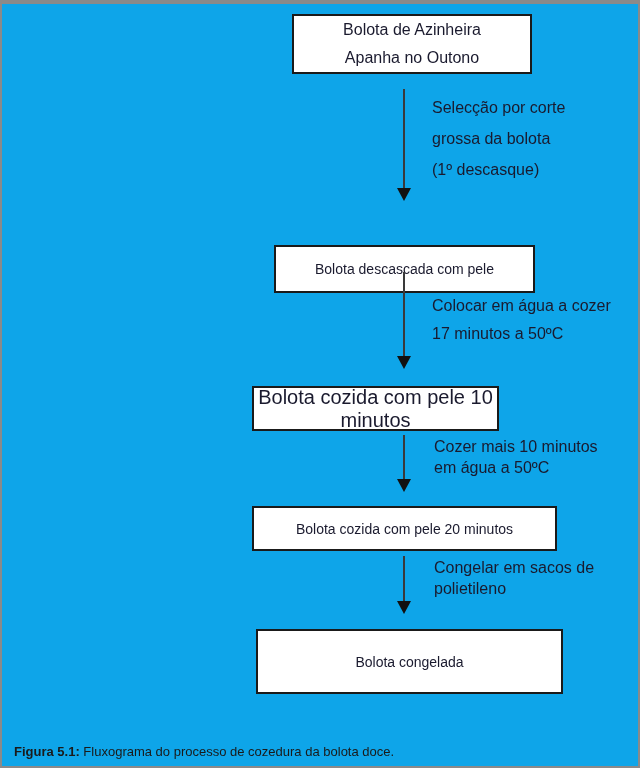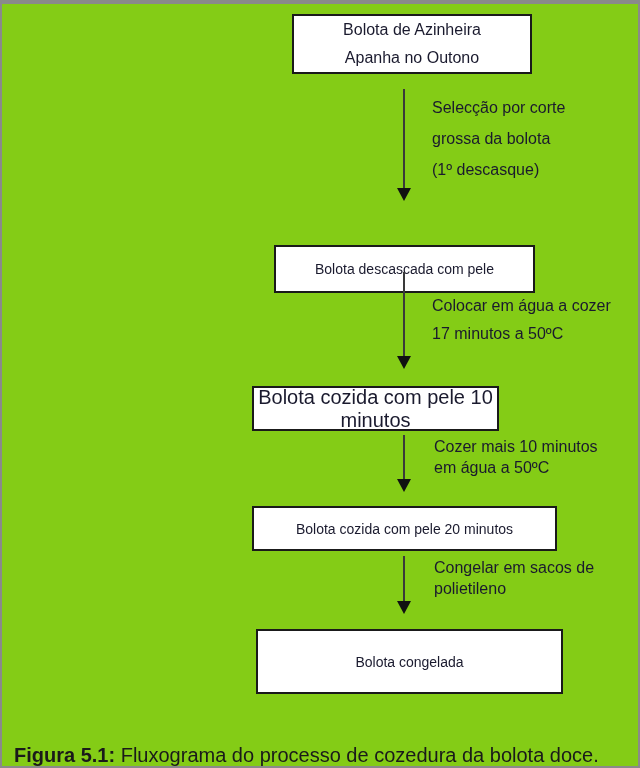--- a/index.html
+++ b/index.html
@@ -4,21 +4,21 @@
 <style>
   * { margin: 0; padding: 0; box-sizing: border-box; }
   body {
     font-family: "Liberation Sans", sans-serif;
     background: #ffffff;
   }
   .page {
     position: relative;
     width: 640px;
     height: 768px;
-    background: #84cc16;
+    background: #0ea5e9;
     border: 2px solid #8a8a8a;
     border-top-width: 4px;
     overflow: hidden;
     color: #1a1a1a;
   }
   .node {
     position: absolute;
     border: 2px solid #1a1a1a;
     background: #ffffff;
     display: flex;
@@ -66,21 +66,21 @@
   }
   #step-0 { left: 430px; top: 88px;  line-height: 31px; }
   #step-1 { left: 430px; top: 288px; line-height: 28px; }
   #step-2 { left: 432px; top: 432px; line-height: 21px; }
   #step-3 { left: 432px; top: 553px; line-height: 21px; }
 
   .caption {
     position: absolute;
     left: 12px;
     top: 740px;
-    font-size: 20px;
+    font-size: 13px;
     color: #1a1a1a;
   }
   .caption .label { font-weight: bold; }
 </style>
 </head>
 <body>
 
 <div class="page">
 
   <div class="node" id="node-0">

